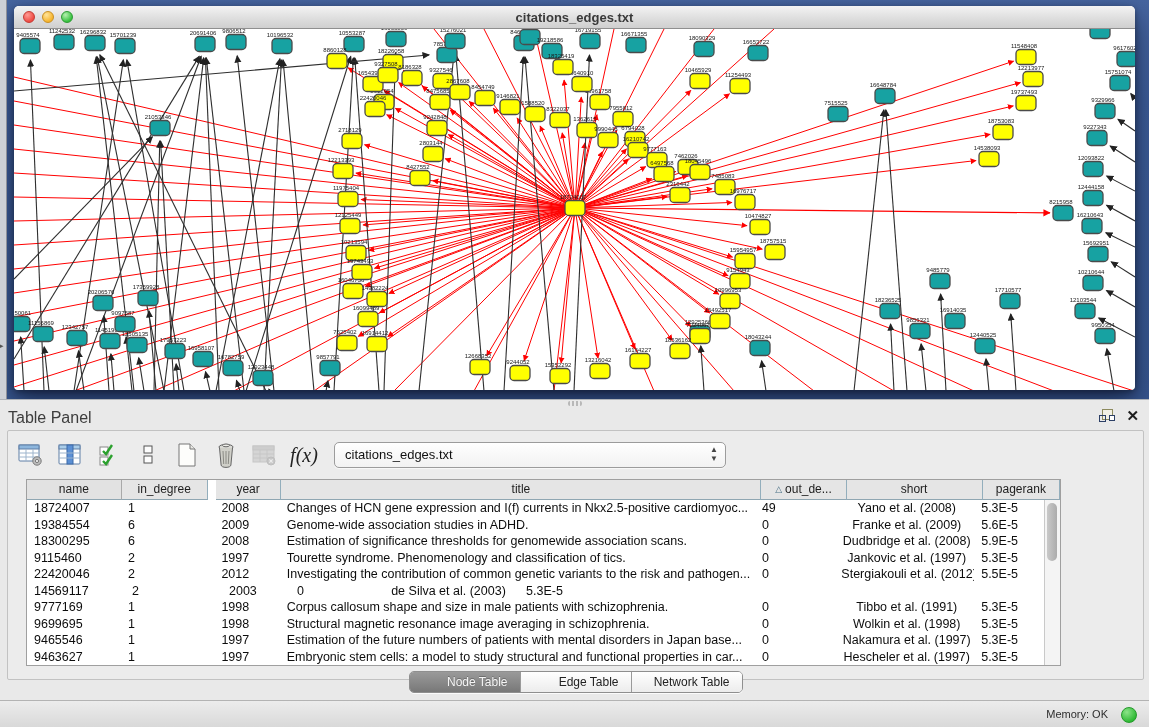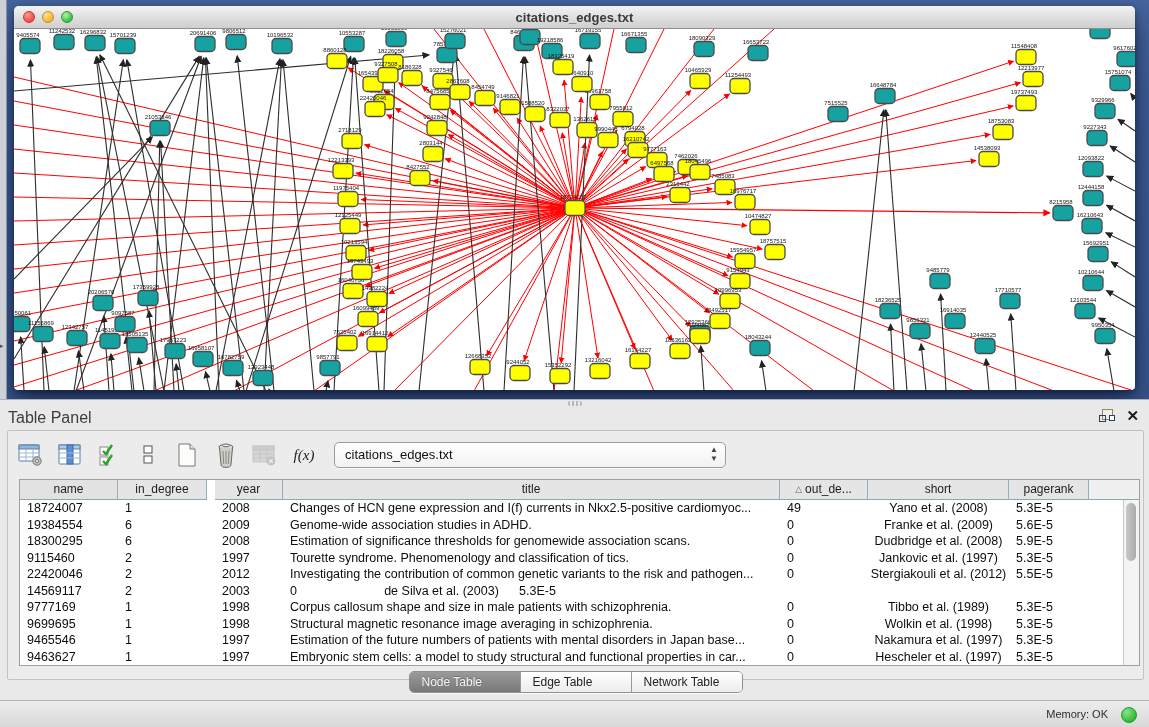--- a/index.html
+++ b/index.html
@@ -27,44 +27,44 @@
   .panel-title{position:absolute;left:8px;top:3px;font-size:16px;color:#3d3d3d;}
   .panel-win-icons{position:absolute;right:10px;top:2px;display:flex;gap:12px;align-items:center;}
   .float-ic{width:15px;height:15px;position:relative;}
   .float-ic .sq1{position:absolute;left:3px;top:1px;width:9px;height:9px;border:1px solid #8d8a5e;background:#f2f0e4;}
   .float-ic .sq2{position:absolute;left:0px;top:7px;width:5px;height:5px;border:1px solid #2c3f66;}
   .float-ic .sq3{position:absolute;left:10px;top:7px;width:4px;height:4px;border:1px solid #2c3f66;background:#fff;}
   .close-x{font-size:15px;font-weight:bold;color:#1c1c1c;line-height:15px;cursor:default;}
   .panel-body{position:absolute;left:7px;top:30px;width:1135px;height:248px;background:#ececec;border:1px solid #c2c2c2;border-radius:2px;}
   .toolbar{position:absolute;left:8px;top:6px;height:36px;display:flex;align-items:center;gap:9px;}
   .tb-icon{width:30px;height:30px;display:flex;align-items:center;justify-content:center;border-radius:4px;}
-  .fx{font-family:"Liberation Serif",serif;font-style:italic;font-size:15px;color:#222;}
+  .fx{font-family:"Liberation Serif",serif;font-style:italic;font-size:20px;color:#222;}
   .table-chooser{margin-left:6px;width:390px;height:24px;background:linear-gradient(180deg,#ffffff,#f2f2f2);border:1px solid #9c9c9c;border-radius:5px;position:relative;box-shadow:0 1px 1px rgba(255,255,255,.7);}
   .table-chooser .val{position:absolute;left:10px;top:4px;font-size:13px;color:#111;}
   .table-chooser .spin{position:absolute;right:7px;top:2px;display:flex;flex-direction:column;line-height:9px;font-size:8px;color:#444;}
 
   
-  .grid{position:absolute;left:11px;top:48px;width:1121px;height:187px;background:#fff;border:1px solid #9f9f9f;box-sizing:border-box;overflow:hidden;}
+  .grid{position:absolute;left:18px;top:48px;width:1035px;height:187px;background:#fff;border:1px solid #9f9f9f;box-sizing:border-box;overflow:hidden;}
   .g-head{display:flex;height:20px;}
   .g-head .hc{box-sizing:border-box;border-right:1px solid #93aebc;border-bottom:1px solid #8fa6b2;background:#e5e5e5;font-size:12px;color:#1d1d1d;text-align:center;line-height:19px;overflow:hidden;white-space:nowrap;}
   .g-head .hc.key{background:#e2e2e2;border-right:1px solid #a9a9a9;}
   .g-head .hc.fill{background:#f0f0f0;border-right:none;}
   .sort-tri{display:inline-block;font-size:9px;color:#4a7186;margin-right:3px;transform:translateY(-1px);}
   .g-body .tr{display:flex;height:16.5px;}
   .g-body .td{box-sizing:border-box;padding:0 2px 0 7px;font-size:12.5px;color:#0d0d0d;line-height:16.5px;white-space:nowrap;overflow:hidden;}
   .td.c-center{text-align:center;padding-left:2px;}
   .c0{width:98px;}.c1{width:89px;}.c2{width:68px;margin-left:8px;}.c3{width:497px;}.c4{width:88px;}.c5{width:141px;}.c6{width:80px;}
   .cfill{flex:1;}
   .vscroll{position:absolute;right:0;top:20px;bottom:0;width:15px;background:#f4f4f4;border-left:1px solid #c9c9c9;}
   .vthumb{position:absolute;left:2px;top:3px;width:10px;height:58px;border-radius:5px;background:linear-gradient(90deg,#c9c9c9,#ababab);}
 
   
   .tabs-row{position:absolute;left:0;right:0;top:240px;display:flex;justify-content:center;}
   .seg{display:flex;border:1px solid #8f8f8f;border-radius:5px;overflow:hidden;height:20px;box-shadow:0 1px 0 rgba(255,255,255,.8);}
-  .seg .tab{min-width:86px;padding:0 12px;font-size:12px;line-height:20px;text-align:left;background:linear-gradient(180deg,#ffffff,#ececec);color:#222;border-right:1px solid #9a9a9a;}
+  .seg .tab{min-width:86px;padding:0 12px;font-size:12px;line-height:20px;text-align:right;background:linear-gradient(180deg,#ffffff,#ececec);color:#222;border-right:1px solid #9a9a9a;}
   .seg .tab:last-child{border-right:none;}
   .seg .tab.sel{background:linear-gradient(180deg,#9a9a9a,#787878);color:#f5f5f5;text-shadow:0 -1px 0 rgba(0,0,0,.25);}
 
   
   .status-bar{position:absolute;left:0;top:700px;width:1149px;height:27px;background:linear-gradient(180deg,#ececec,#d8d8d8);border-top:1px solid #b3b3b3;}
   .mem{position:absolute;right:41px;top:7px;font-size:11px;color:#2e2e2e;}
   .led{position:absolute;right:12px;top:6px;width:14px;height:14px;border-radius:50%;background:radial-gradient(circle at 35% 30%,#8ce489,#2cb832 75%);border:1px solid #249a2b;}
 </style>
 </head>
 <body>
@@ -890,21 +890,21 @@
             <div class="td c5 c-center">de Silva et al. (2003)</div>
             <div class="td c6">5.3E-5</div>
             <div class="td cfill"></div>
           </div>
           <div class="tr">
             <div class="td c0">9777169</div>
             <div class="td c1">1</div>
             <div class="td c2">1998</div>
             <div class="td c3">Corpus callosum shape and size in male patients with schizophrenia.</div>
             <div class="td c4">0</div>
-            <div class="td c5 c-center">Tibbo et al. (1989)</div>
+            <div class="td c5 c-center">Tibbo et al. (1991)</div>
             <div class="td c6">5.3E-5</div>
             <div class="td cfill"></div>
           </div>
           <div class="tr">
             <div class="td c0">9699695</div>
             <div class="td c1">1</div>
             <div class="td c2">1998</div>
             <div class="td c3">Structural magnetic resonance image averaging in schizophrenia.</div>
             <div class="td c4">0</div>
             <div class="td c5 c-center">Wolkin et al. (1998)</div>

